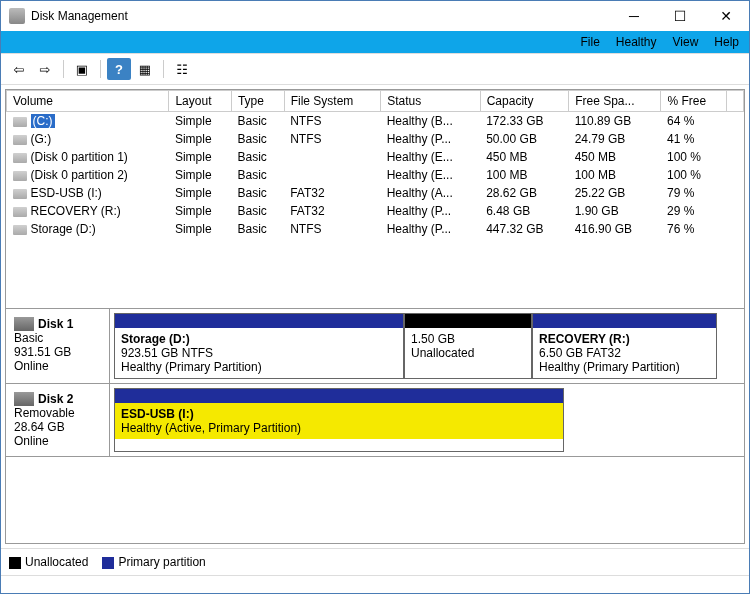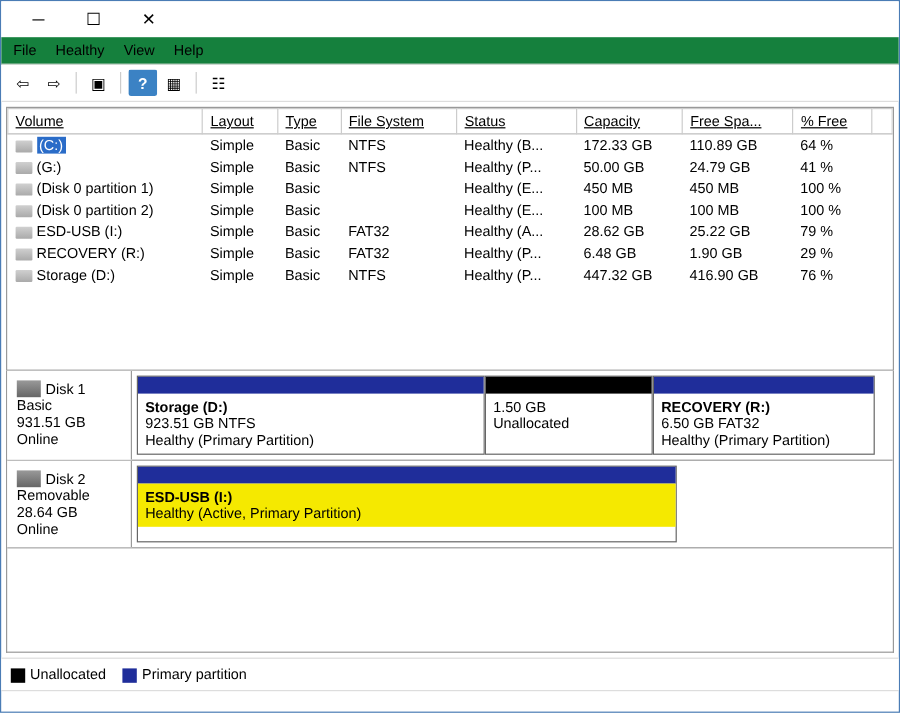--- a/index.html
+++ b/index.html
@@ -3,54 +3,58 @@
 <meta charset="utf-8">
 <style>
 * { margin: 0; padding: 0; box-sizing: border-box; font-family: "Segoe UI", Tahoma, sans-serif; font-size: 12px; }
 body { background: #fff; width: 750px; height: 594px; border: 1px solid #4a7cb5; overflow: hidden; display: flex; flex-direction: column; }
 .titlebar { display: flex; align-items: center; height: 30px; padding: 0 0 0 8px; background: #fff; }
 .titlebar .title { flex: 1; font-size: 12px; display: flex; align-items: center; gap: 6px; }
 .title-icon { width: 16px; height: 16px; background: linear-gradient(#bbb, #888); border-radius: 2px; display: inline-block; }
 .tbtns { display: flex; }
 .tbtn { width: 46px; height: 30px; display: flex; align-items: center; justify-content: center; font-size: 14px; cursor: pointer; }
 .tbtn.close { font-size: 14px; }
-.menubar { display: flex; gap: 16px; padding: 4px 10px; border-bottom: 1px solid #ddd; background: #15803d; }
+.menubar { display: flex; gap: 16px; padding: 4px 10px; border-bottom: 1px solid #ddd; background: #0ea5e9; justify-content: flex-end; }
 .menuitem { cursor: default; }
 .toolbar { display: flex; align-items: center; gap: 2px; padding: 4px 6px; border-bottom: 1px solid #ddd; background: #fff; }
 .tbutton { width: 24px; height: 22px; display: flex; align-items: center; justify-content: center; border: 1px solid transparent; cursor: pointer; font-size: 13px; }
 .tbutton.help { background: #3b82c4; color: #fff; font-weight: bold; border-radius: 2px; }
 .tbsep { width: 1px; height: 18px; background: #ccc; margin: 0 4px; }
 .content { flex: 1; display: flex; flex-direction: column; padding: 4px; overflow: hidden; }
 .panel-top { border: 1px solid #999; height: 220px; overflow: auto; background: #fff; }
 .volumes { width: 100%; border-collapse: collapse; }
-.volumes th { text-align: left; font-weight: normal; background: #fff; border: 1px solid #ccc; padding: 3px 6px; font-size: 12px; text-decoration: underline; }
+.volumes th { text-align: left; font-weight: normal; background: #fff; border: 1px solid #ccc; padding: 3px 6px; font-size: 12px; }
 .volumes td { padding: 2px 6px; font-size: 12px; white-space: nowrap; }
 .vol-icon { display: inline-block; width: 14px; height: 10px; background: linear-gradient(#d0d0d0,#aaa); margin-right: 4px; vertical-align: middle; border-radius: 1px; }
 .selname { background: #2a6cc8; color:#fff; padding:0 2px; }
 .panel-bottom { border: 1px solid #999; border-top: none; flex: 1; overflow: auto; background: #fff; display: flex; flex-direction: column; }
 .diskrow { display: flex; border-bottom: 1px solid #999; position: relative; }
 .diskhdr { width: 104px; padding: 8px; border-right: 1px solid #999; background: #fff; }
-.diskhdr .dn { font-weight: normal; }
+.diskhdr .dn { font-weight: bold; }
 .diskhdr .di { display:flex; align-items:center; gap:4px; }
 .diskhdr .dicon { width:20px; height:14px; background: linear-gradient(#999,#666); display:inline-block; }
 .diskvols { flex: 1; display: flex; padding: 4px; gap: 0; }
 .vcell { border: 1px solid #666; display: flex; flex-direction: column; background:#fff; }
 .vcell .bar { height: 14px; background: #1f2d9a; }
 .vcell.unalloc .bar { background: #000; }
 .vcell .inner { padding: 4px 6px; }
 .vcell .vn { font-weight: bold; }
 .vcell.hl .inner { background: #f5e900; }
 .legend { display: flex; align-items: center; gap: 14px; padding: 6px 8px; border-top: 1px solid #ddd; background: #fff; }
 .lgbox { width: 12px; height: 12px; display: inline-block; margin-right: 4px; vertical-align: middle; }
 .statusbar { height:18px; border-top:1px solid #ddd; }
 </style>
 </head>
 <body>
 
 <div class="titlebar">
+  <div class="title">
+    <span class="title-icon"></span>
+    <span>Disk Management</span>
+  </div>
   <div class="tbtns">
     <div class="tbtn">─</div>
     <div class="tbtn">☐</div>
     <div class="tbtn close">✕</div>
   </div>
 </div>
 
 <div class="menubar">
     <span class="menuitem">File</span>
     <span class="menuitem">Healthy</span>
@@ -180,21 +184,21 @@
         </div>
         <div class="diskvols">
           <div class="vcell" style="width: 290px;">
             <div class="bar"></div>
             <div class="inner">
               <div class="vn">Storage  (D:)</div>
               <div>923.51 GB NTFS</div>
               <div>Healthy (Primary Partition)</div>
             </div>
           </div>
-          <div class="vcell unalloc" style="width: 140px;">
+          <div class="vcell unalloc" style="width: 128px;">
             <div class="bar"></div>
             <div class="inner">
               <div>1.50 GB</div>
               <div>Unallocated</div>
             </div>
           </div>
           <div class="vcell" style="width: 185px;">
             <div class="bar"></div>
             <div class="inner">
               <div class="vn">RECOVERY  (R:)</div>

